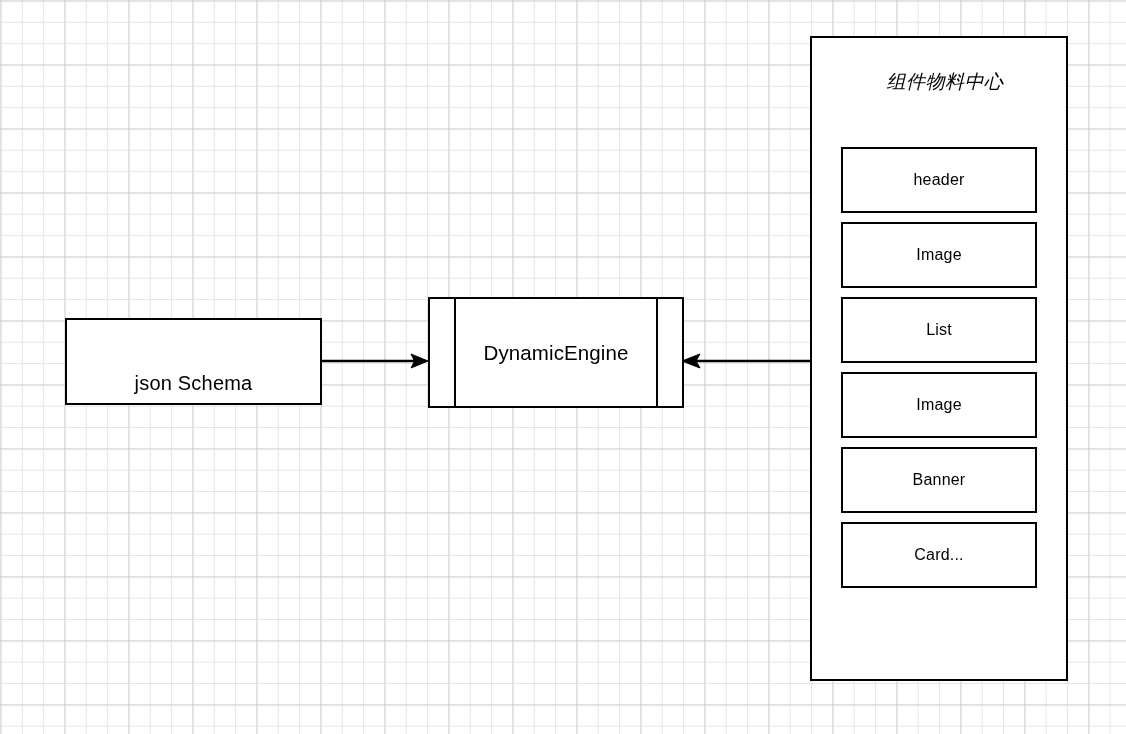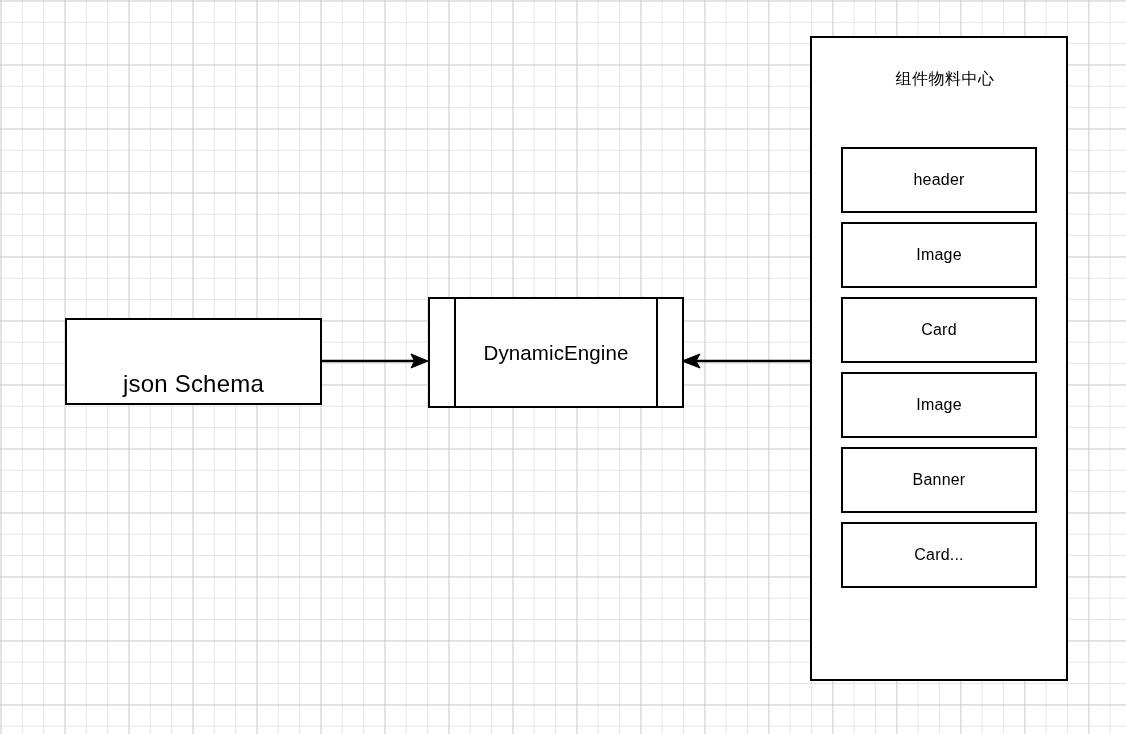--- a/index.html
+++ b/index.html
@@ -42,21 +42,21 @@
   }
 
   
   #node-json-schema {
     left: 65px;
     top: 318px;
     width: 257px;
     height: 87px;
   }
   #node-json-schema .node-label {
-    font-size: 24px;
+    font-size: 20px;
     letter-spacing: 0.2px;
     margin-top: 44px;
   }
 
   
   #node-dynamic-engine {
     left: 428px;
     top: 297px;
     width: 256px;
     height: 111px;
@@ -87,24 +87,25 @@
     box-sizing: border-box;
     background: #ffffff;
     border: 2.4px solid #000000;
   }
   #panel-title {
     position: absolute;
     left: 12px;
     right: 0;
     top: 31px;
     text-align: center;
-    font-size: 16px;
+    font-size: 19px;
     color: #000000;
     font-family: "DejaVu Sans", "Liberation Sans", sans-serif;
     letter-spacing: 0.5px;
+    font-style: italic;
   }
   #component-list {
     position: absolute;
     left: 29px;
     top: 109px;
     width: 196px;
   }
   .component-box {
     box-sizing: border-box;
     width: 196px;
@@ -163,21 +164,21 @@
     <div id="panel-title">组件物料中心</div>
 
     <div id="component-list">
       <div class="component-box">
         <span class="component-label">header</span>
       </div>
       <div class="component-box">
         <span class="component-label">Image</span>
       </div>
       <div class="component-box">
-        <span class="component-label">Card</span>
+        <span class="component-label">List</span>
       </div>
       <div class="component-box">
         <span class="component-label">Image</span>
       </div>
       <div class="component-box">
         <span class="component-label">Banner</span>
       </div>
       <div class="component-box">
         <span class="component-label">Card...</span>
       </div>

